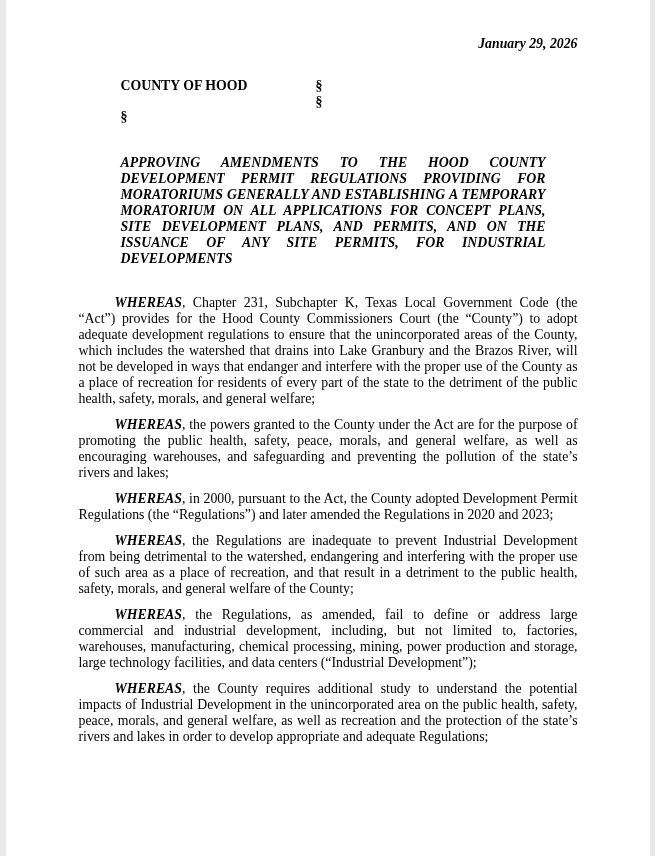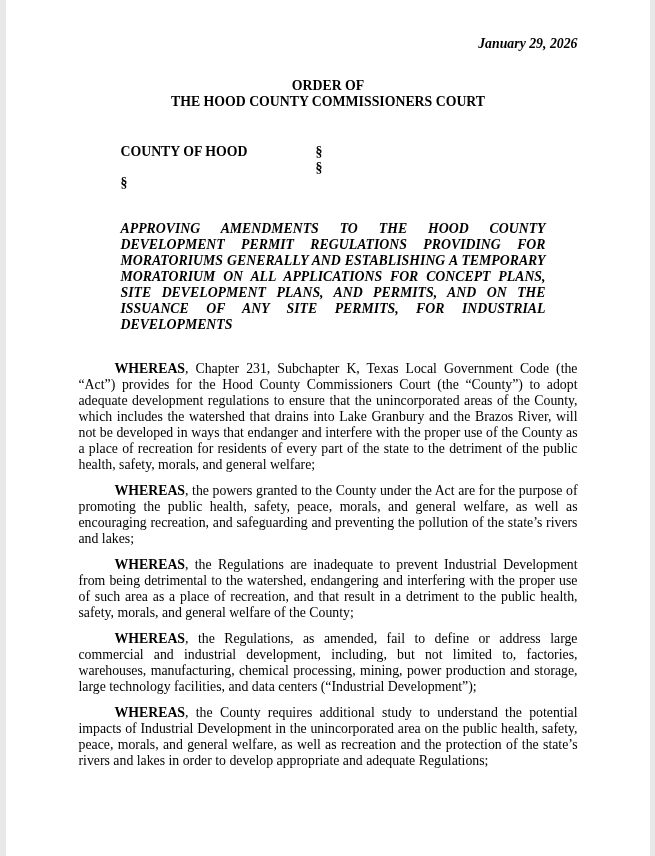--- a/index.html
+++ b/index.html
@@ -53,54 +53,52 @@
     font-style: italic;
   }
   .body-para {
     margin: 0 0 10px 0;
     text-align: justify;
     text-justify: inter-word;
     text-indent: 36px;
   }
   .lead {
     font-weight: bold;
+    font-style: italic;
   }
 </style>
 </head>
 <body>
 
 <div class="page">
 
   <p class="date-line">January 29, 2026</p>
 
-  <div class="doc-title">
-    <div>ORDER OF</div>
-    <div>THE HOOD COUNTY COMMISSIONERS COURT</div>
-  </div>
 
   <div class="parties">
     <div class="party-row">
       <span class="party-label">COUNTY OF HOOD</span>
       <span>§</span>
     </div>
     <div class="party-row">
       <span class="party-label"></span>
       <span>§</span>
     </div>
     <div class="party-row">
       <span>§</span>
     </div>
   </div>
 
   <p class="subject">APPROVING AMENDMENTS TO THE HOOD COUNTY DEVELOPMENT PERMIT REGULATIONS PROVIDING FOR MORATORIUMS GENERALLY AND ESTABLISHING A TEMPORARY MORATORIUM ON ALL APPLICATIONS FOR CONCEPT PLANS, SITE DEVELOPMENT PLANS, AND PERMITS, AND ON THE ISSUANCE OF ANY SITE PERMITS, FOR INDUSTRIAL DEVELOPMENTS</p>
 
   <p class="body-para"><span class="lead">WHEREAS</span><span>, Chapter 231, Subchapter K, Texas Local Government Code (the “Act”) provides for the Hood County Commissioners Court (the “County”) to adopt adequate development regulations to ensure that the unincorporated areas of the County, which includes the watershed that drains into Lake Granbury and the Brazos River, will not be developed in ways that endanger and interfere with the proper use of the County as a place of recreation for residents of every part of the state to the detriment of the public health, safety, morals, and general welfare;</span></p>
 
-  <p class="body-para"><span class="lead">WHEREAS</span><span>, the powers granted to the County under the Act are for the purpose of promoting the public health, safety, peace, morals, and general welfare, as well as encouraging recreation, and safeguarding and preventing the pollution of the state’s rivers and lakes;</span></p>
+  <p class="body-para"><span class="lead">WHEREAS</span><span>, the powers granted to the County under the Act are for the purpose of promoting the public health, safety, peace, morals, and general welfare, as well as encouraging warehouses, and safeguarding and preventing the pollution of the state’s rivers and lakes;</span></p>
 
+  <p class="body-para"><span class="lead">WHEREAS</span><span>, in 2000, pursuant to the Act, the County adopted Development Permit Regulations (the “Regulations”) and later amended the Regulations in 2020 and 2023;</span></p>
 
   <p class="body-para"><span class="lead">WHEREAS</span><span>, the Regulations are inadequate to prevent Industrial Development from being detrimental to the watershed, endangering and interfering with the proper use of such area as a place of recreation, and that result in a detriment to the public health, safety, morals, and general welfare of the County;</span></p>
 
   <p class="body-para"><span class="lead">WHEREAS</span><span>, the Regulations, as amended, fail to define or address large commercial and industrial development, including, but not limited to, factories, warehouses, manufacturing, chemical processing, mining, power production and storage, large technology facilities, and data centers (“Industrial Development”);</span></p>
 
   <p class="body-para"><span class="lead">WHEREAS</span><span>, the County requires additional study to understand the potential impacts of Industrial Development in the unincorporated area on the public health, safety, peace, morals, and general welfare, as well as recreation and the protection of the state’s rivers and lakes in order to develop appropriate and adequate Regulations;</span></p>
 
 </div>
 
 </body></html>

